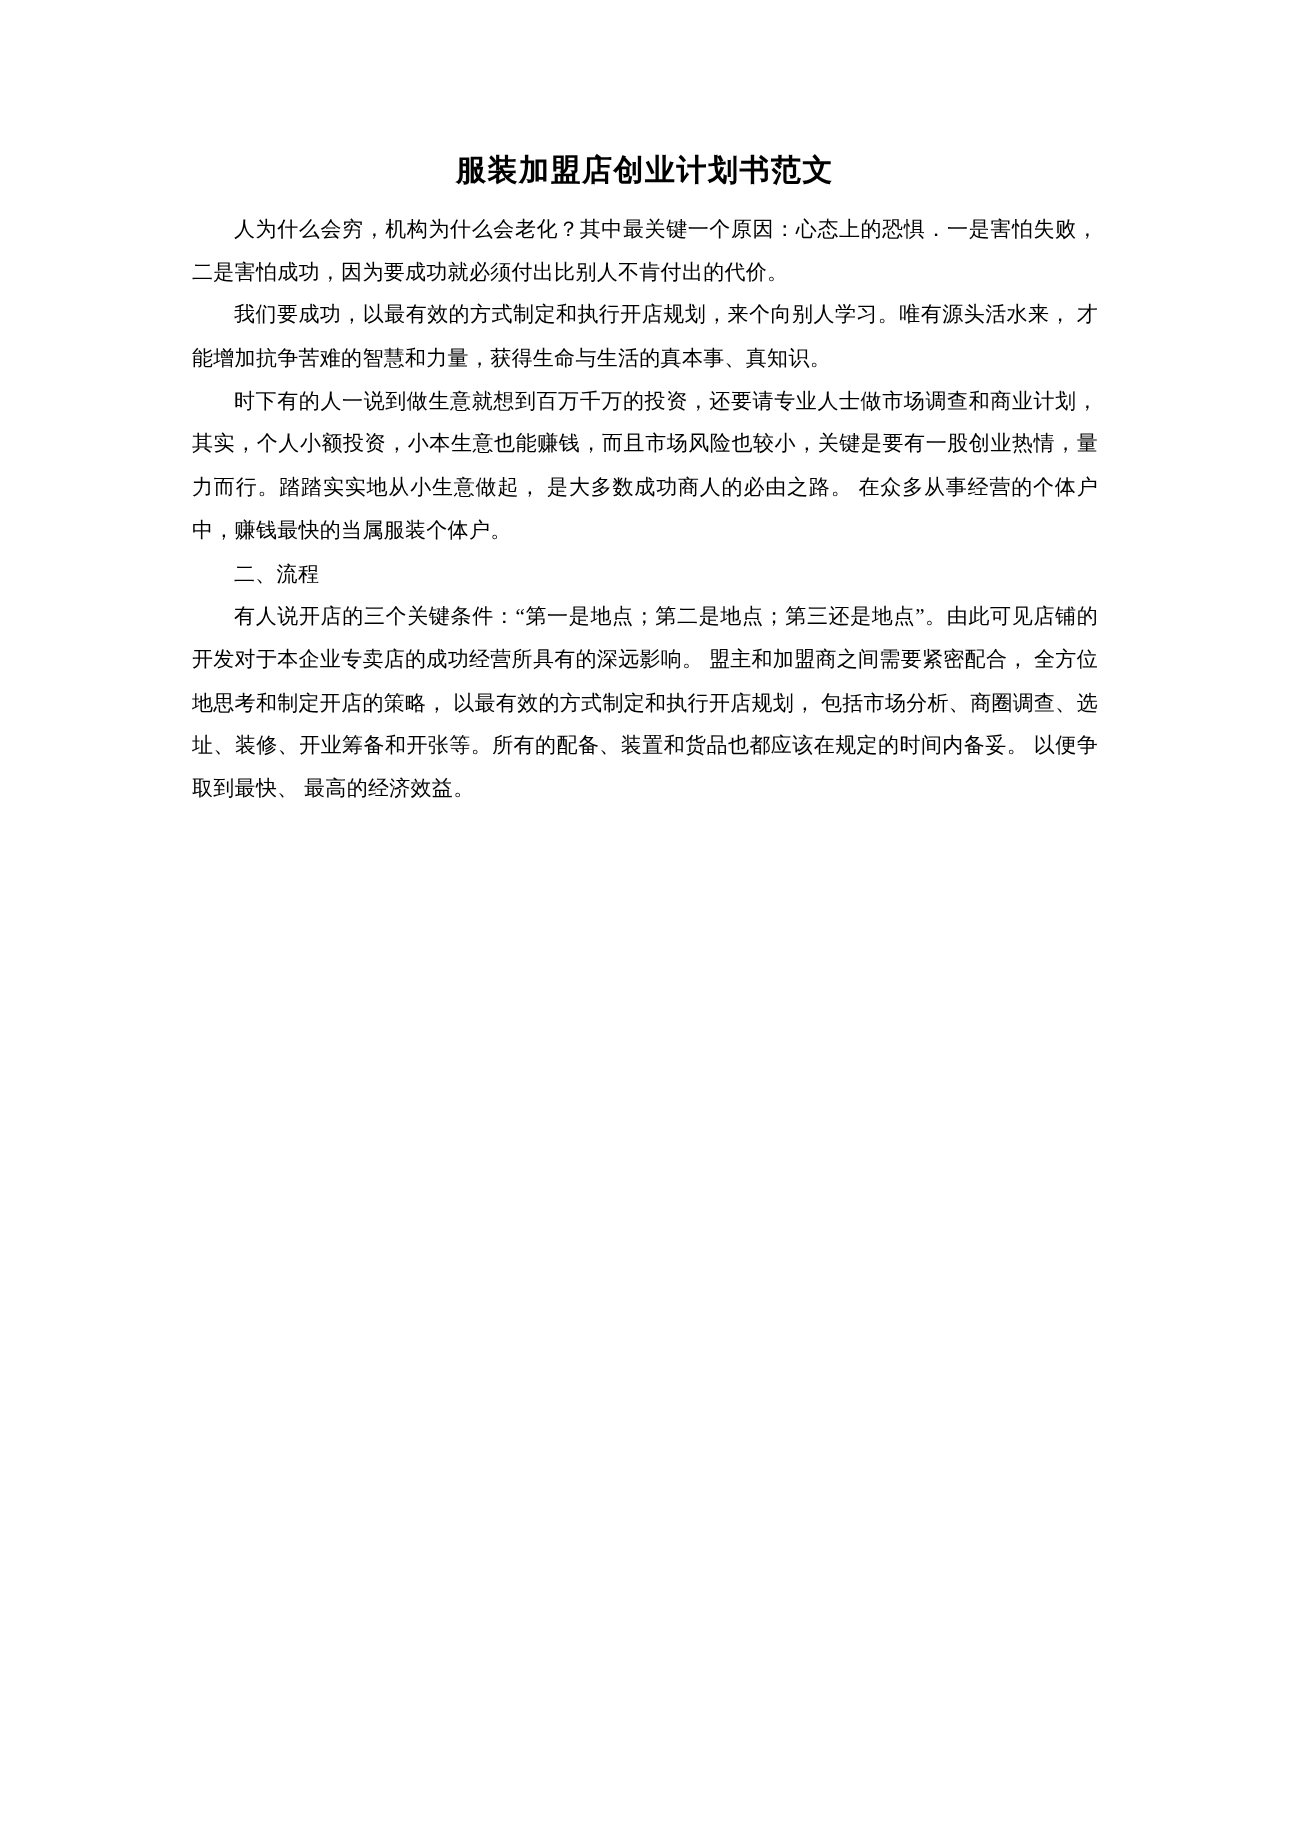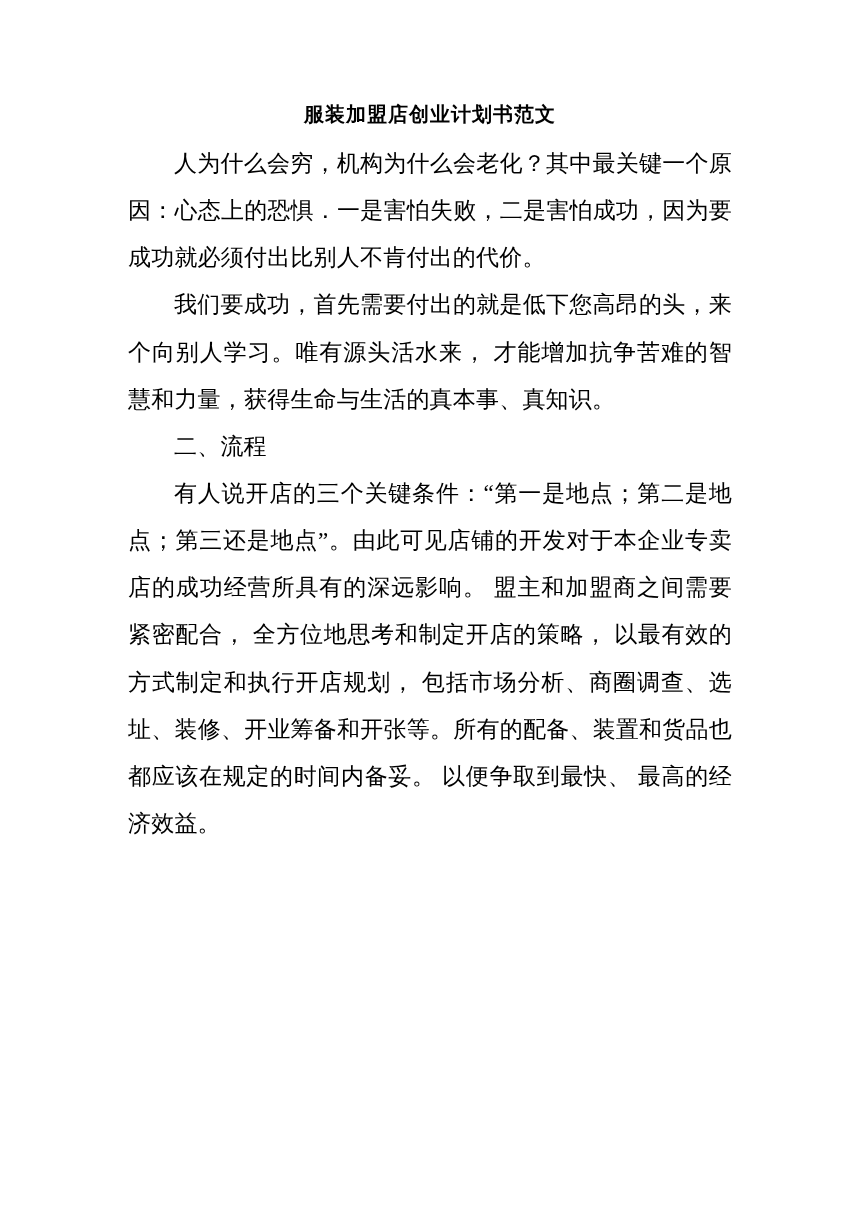--- a/index.html
+++ b/index.html
@@ -24,37 +24,38 @@
   }
   .doc-title {
     text-align: center;
     font-size: 20px;
     font-weight: bold;
     letter-spacing: 1px;
     line-height: 1.8;
     margin: 0 0 8px 0;
   }
   .para {
-    font-size: 23px;
+    font-size: 14px;
     line-height: 2.05;
     text-align: justify;
     text-justify: inter-ideograph;
     margin: 0;
     text-indent: 2em;
     letter-spacing: 0.2px;
   }
   .para.heading-item {
     text-indent: 2em;
   }
 </style>
 </head>
 <body>
 
 <div class="page">
 
   <h1 class="doc-title">服装加盟店创业计划书范文</h1>
 
   <p class="para">人为什么会穷，机构为什么会老化？其中最关键一个原因：心态上的恐惧．一是害怕失败，二是害怕成功，因为要成功就必须付出比别人不肯付出的代价。</p>
-  <p class="para">我们要成功，首先需要付出的就是低下您高昂的头，来个向别人学习。唯有源头活水来， 才能增加抗争苦难的智慧和力量，获得生命与生活的真本事、真知识。</p>
+  <p class="para">我们要成功，以最有效的方式制定和执行开店规划，来个向别人学习。唯有源头活水来， 才能增加抗争苦难的智慧和力量，获得生命与生活的真本事、真知识。</p>
+  <p class="para">时下有的人一说到做生意就想到百万千万的投资，还要请专业人士做市场调查和商业计划，其实，个人小额投资，小本生意也能赚钱，而且市场风险也较小，关键是要有一股创业热情，量力而行。踏踏实实地从小生意做起， 是大多数成功商人的必由之路。 在众多从事经营的个体户中，赚钱最快的当属服装个体户。</p>
   <p class="para heading-item">二、流程</p>
   <p class="para">有人说开店的三个关键条件：“第一是地点；第二是地点；第三还是地点”。由此可见店铺的开发对于本企业专卖店的成功经营所具有的深远影响。 盟主和加盟商之间需要紧密配合， 全方位地思考和制定开店的策略， 以最有效的方式制定和执行开店规划， 包括市场分析、商圈调查、选址、装修、开业筹备和开张等。所有的配备、装置和货品也都应该在规定的时间内备妥。 以便争取到最快、 最高的经济效益。</p>
 
 </div>
 
 </body></html>

